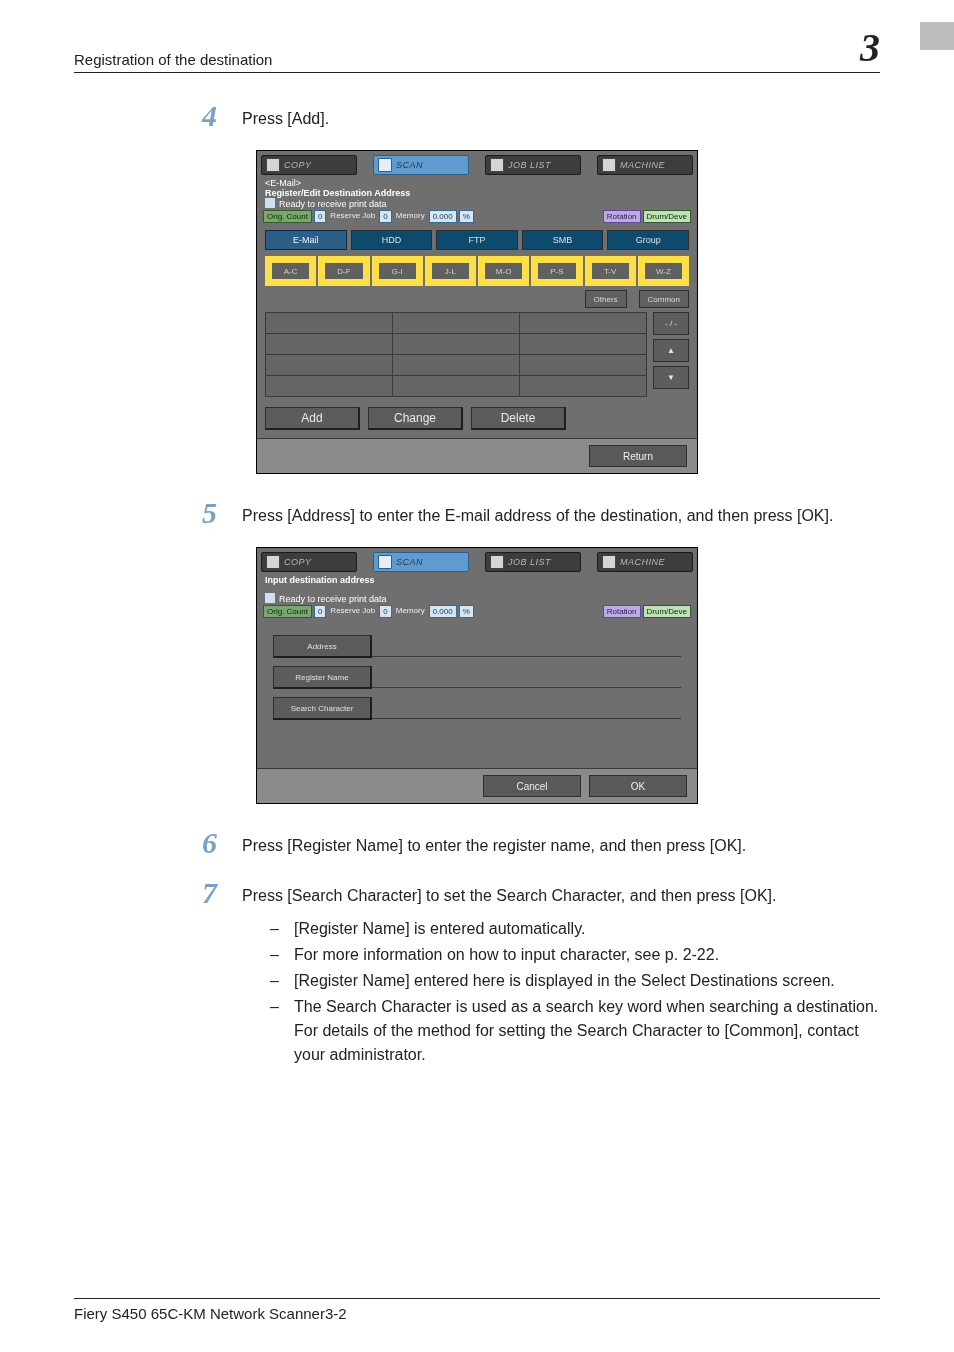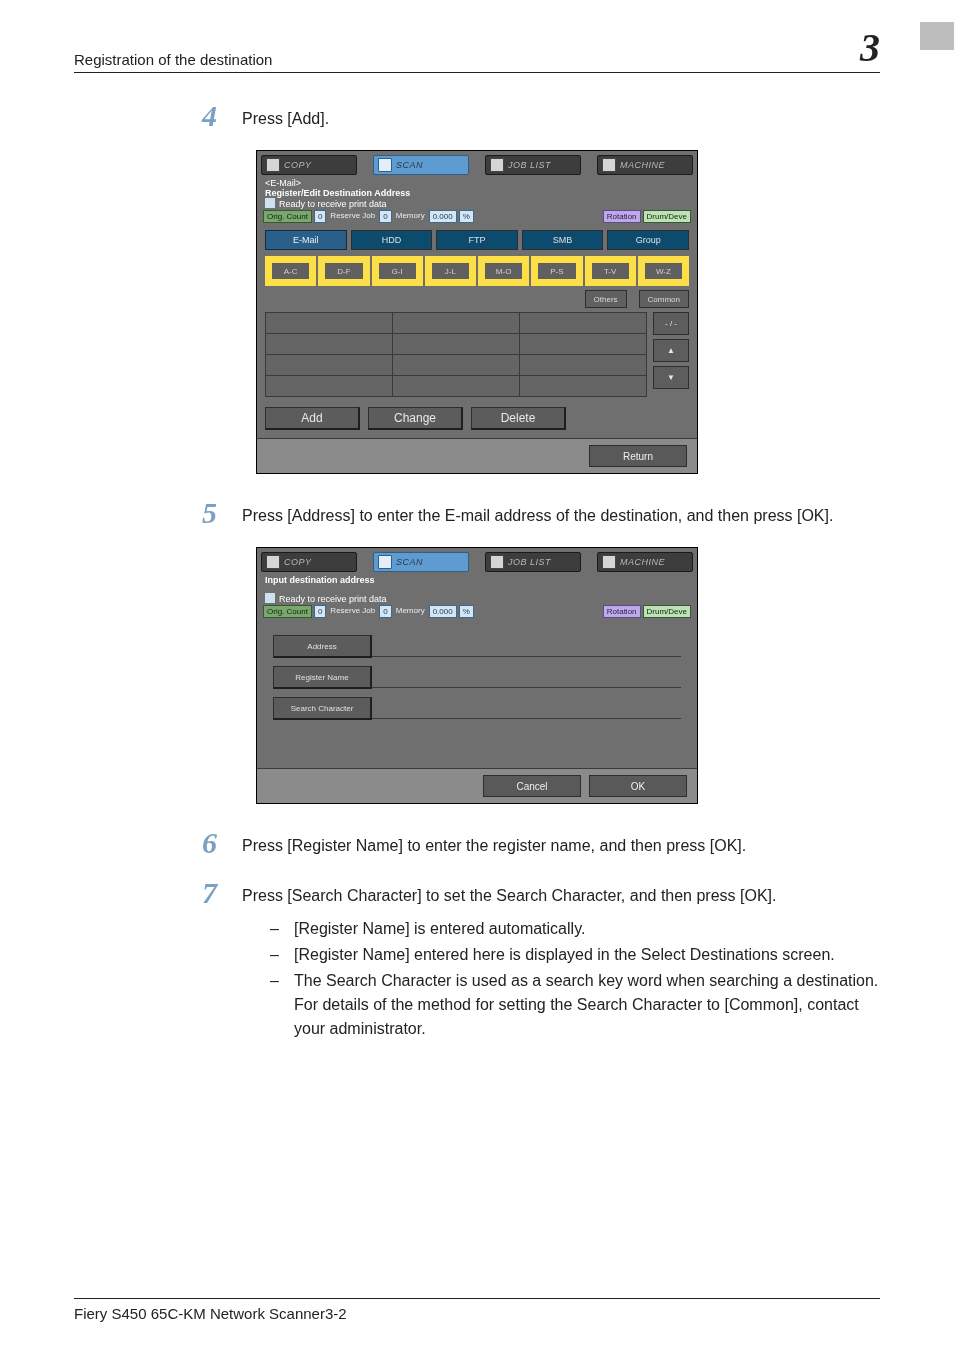--- a/index.html
+++ b/index.html
@@ -243,20 +243,21 @@
         <div class="para">Press [Register Name] to enter the register name, and then press [OK].</div>
       </div>
   </div>
 
   <div class="step step5block">
     <div class="n">7</div>
     <div class="body">
       <div class="para">Press [Search Character] to set the Search Character, and then press [OK].</div>
       <ul class="bullets">
         <li>[Register Name] is entered automatically.</li>
+        <li>For more information on how to input character, see p. 2-22.</li>
         <li>[Register Name] entered here is displayed in the Select Destinations screen.</li>
         <li>The Search Character is used as a search key word when searching a destination. For details of the method for setting the Search Character to [Common], contact your administrator.</li>
       </ul>
     </div>
   </div>
 
   <div class="footer">
     <span>Fiery S450 65C-KM Network Scanner</span>
     <span>3-2</span>
   </div>

